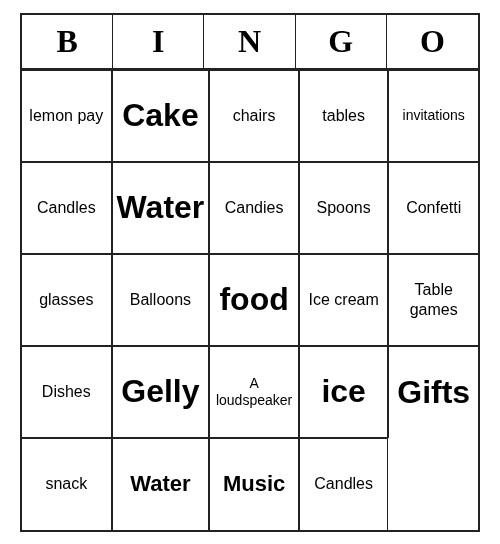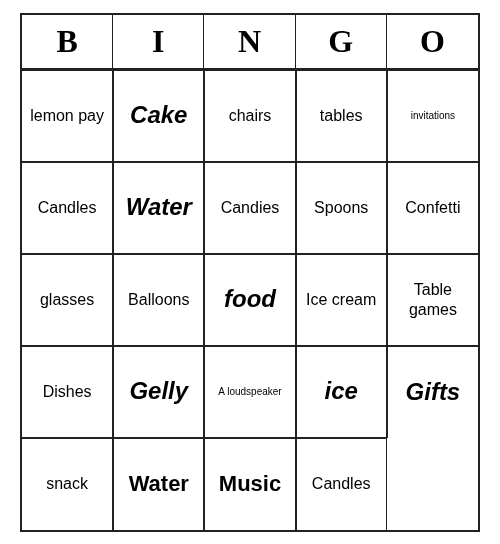--- a/index.html
+++ b/index.html
@@ -41,24 +41,24 @@
       align-items: center;
       justify-content: center;
       text-align: center;
       padding: 4px;
       line-height: 1.2;
     }
     .bingo-cell:nth-child(5n+1) { border-left: none; }
     .bingo-cell:nth-child(5n) { border-right: none; }
     .bingo-cell:nth-last-child(-n+5) { border-bottom: none; }
 
-    .size-xl { font-size: 24px; font-weight: bold; font-style: italic; }
+    .size-xl { font-size: 32px; font-weight: bold; }
     .size-lg { font-size: 22px; font-weight: bold; }
     .size-md { font-size: 16px; }
-    .size-xs { font-size: 10px; }
+    .size-xs { font-size: 14px; }
   </style>
 </head>
 <body>
 
 <div class="bingo-card">
   <div class="bingo-header">
   <div class="bingo-header-cell">B</div>
       <div class="bingo-header-cell">I</div>
       <div class="bingo-header-cell">N</div>
       <div class="bingo-header-cell">G</div>

